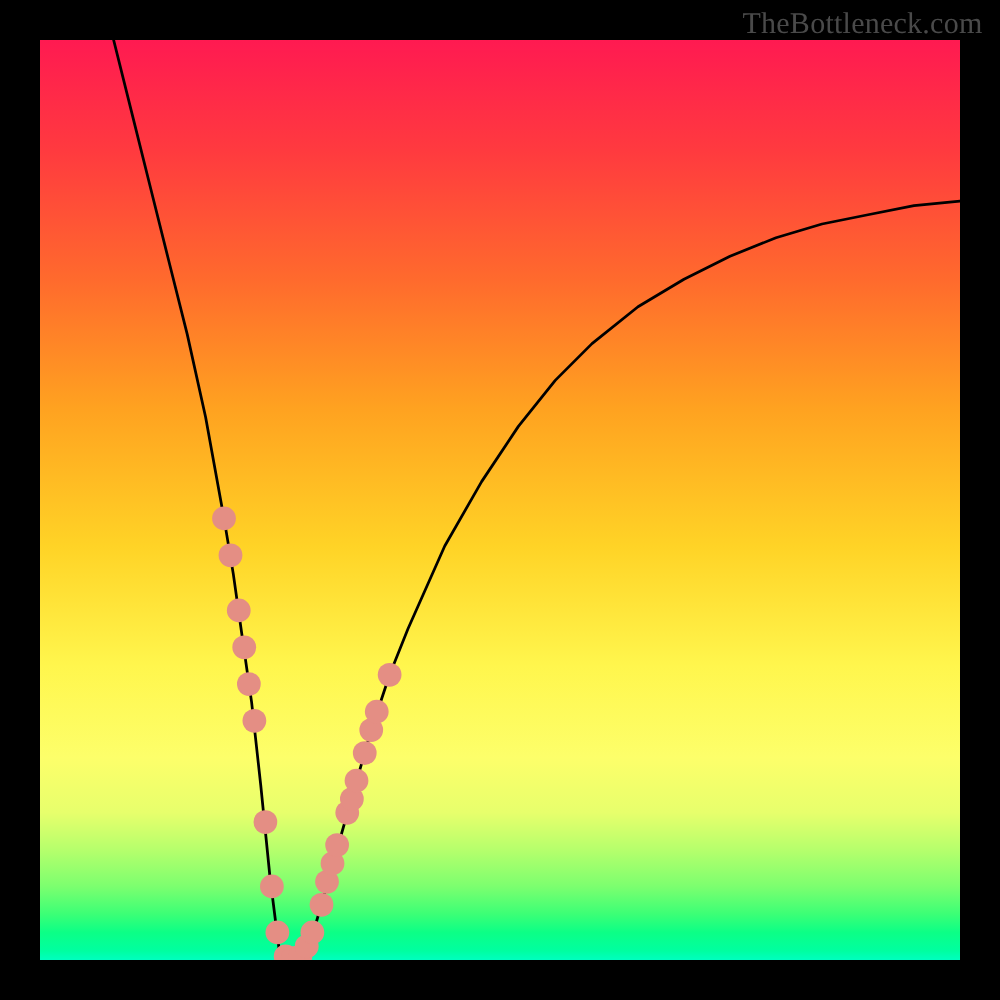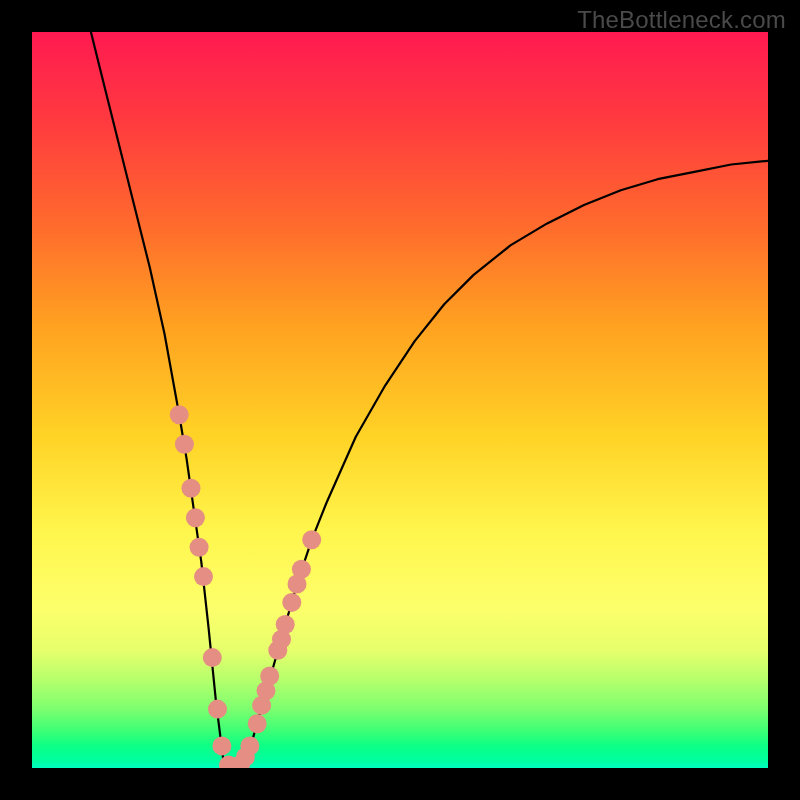--- a/index.html
+++ b/index.html
@@ -11,20 +11,21 @@
     background: #000;
     font-family: Arial, Helvetica, sans-serif;
   }
   .frame {
     position: absolute;
     left: 0;
     top: 0;
     width: 800px;
     height: 656px;
     background: #000;
+    font-family: Liberation Serif, serif;
   }
   .plot-area {
     position: absolute;
     left: 32px;
     top: 32px;
     width: 736px;
     height: 736px;
     
     background: linear-gradient(
       to bottom,

